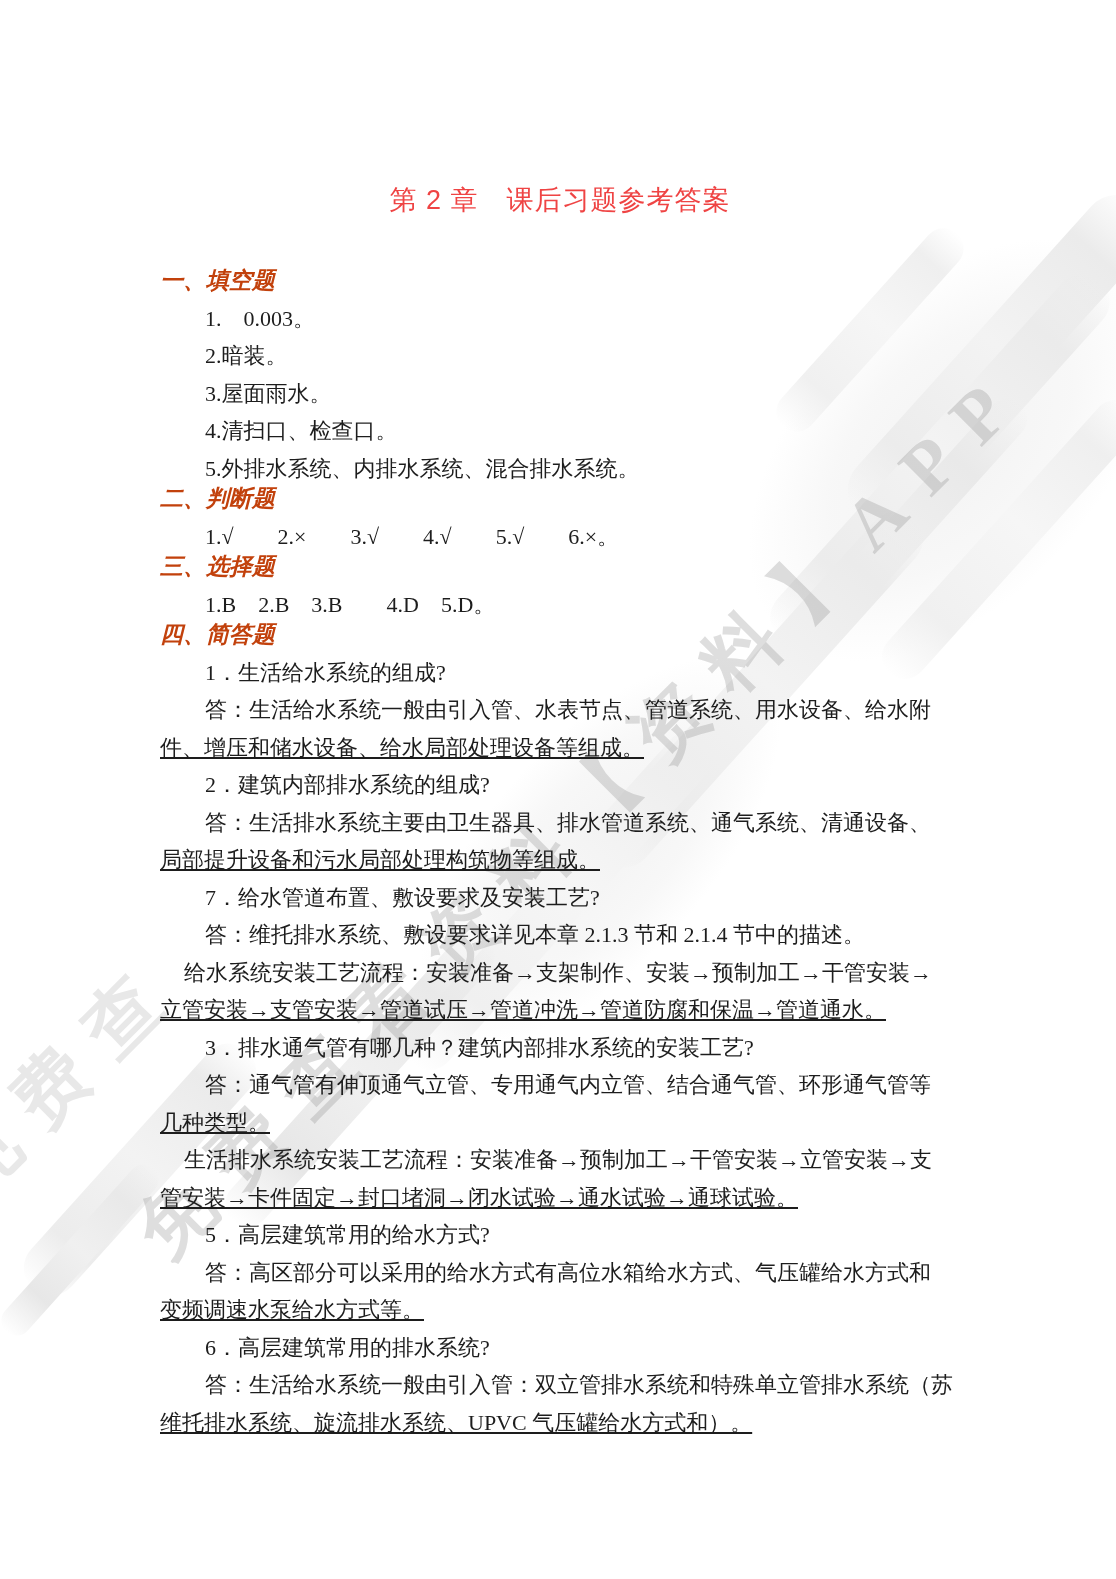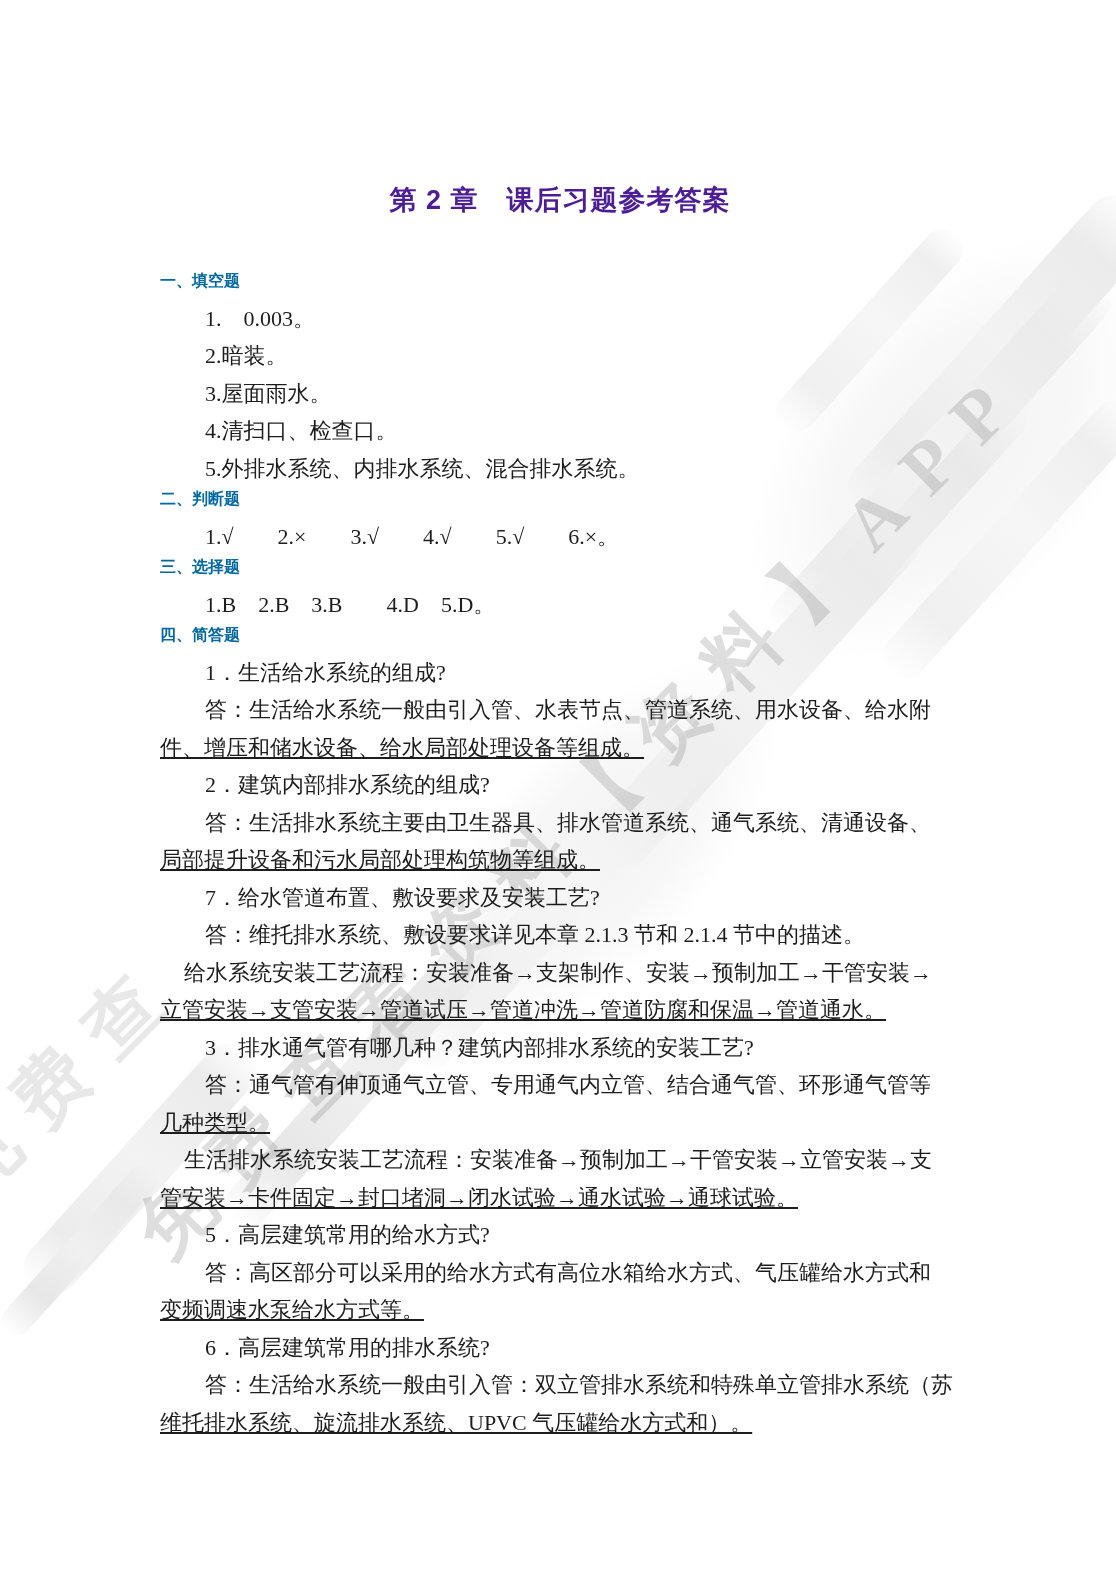--- a/index.html
+++ b/index.html
@@ -38,34 +38,35 @@
   .wm-a{left:150px;top:1195px;}
   .wm-b{left:-45px;top:1135px;color:rgba(128,128,128,0.18);}
   
   .content{
     position:absolute;left:160px;top:185px;width:800px;z-index:2;
   }
   .title{
     margin:0 0 54px 0;
     text-align:center;
     font-family:"Liberation Sans","DejaVu Sans",sans-serif;
-    font-weight:700;
+    font-weight:400;
     font-size:27px;
     line-height:30px;
-    color:#4c1d95;
+    color:#ef4444;
     letter-spacing:1px;
   }
   .sec-heading{
     height:37.5px;line-height:37.5px;
     margin-top:-7px;
     font-family:"Liberation Sans","DejaVu Sans",sans-serif;
     font-weight:700;
-    font-size:16px;
-    color:#0369a1;
+    font-size:23px;
+    color:#c2410c;
     white-space:nowrap;
+    font-style:italic;
   }
   .line{
     height:37.5px;line-height:37.5px;
     font-size:22px;
     color:#1d1d1d;
     white-space:nowrap;
   }
   .i0{padding-left:0;text-decoration:underline;}
   .i1{padding-left:24px;}
   .i2{padding-left:45px;}

